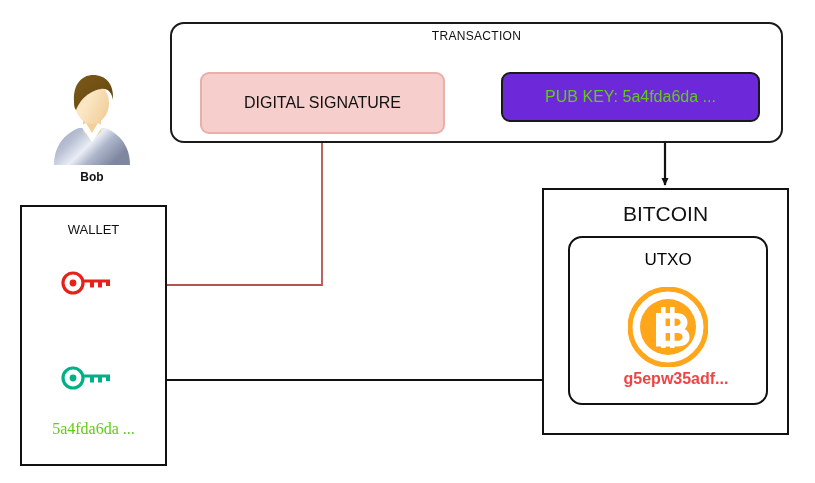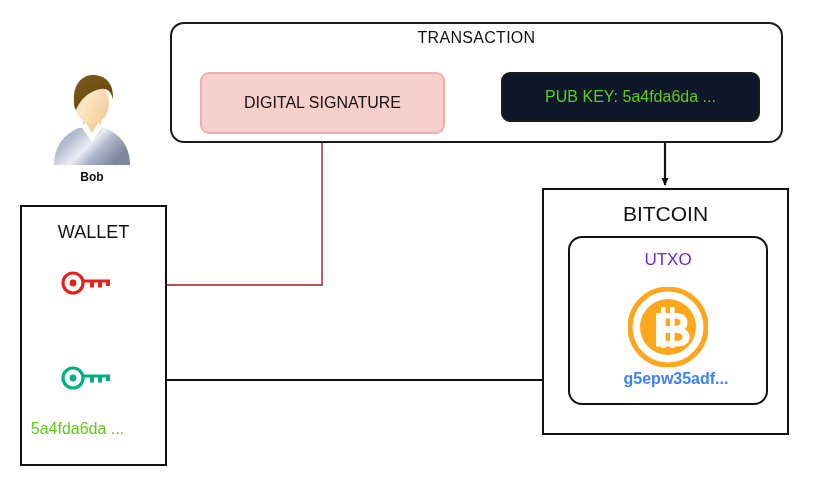--- a/index.html
+++ b/index.html
@@ -34,21 +34,21 @@
     border-radius: 14px;
     background: #ffffff;
     box-sizing: border-box;
   }
   .tx-title {
     position: absolute;
     left: 170px;
     top: 29px;
     width: 613px;
     text-align: center;
-    font-size: 16px;
+    font-size: 12px;
     color: #111111;
     letter-spacing: 0.3px;
   }
   .sig-box {
     position: absolute;
     left: 200px;
     top: 72px;
     width: 245px;
     height: 62px;
     background: #f6cfcc;
@@ -60,21 +60,21 @@
     justify-content: center;
     font-size: 16px;
     color: #111111;
   }
   .pub-box {
     position: absolute;
     left: 501px;
     top: 72px;
     width: 259px;
     height: 50px;
-    background: #0f172a;
+    background: #6d28d9;
     border: 2px solid #1a1a1a;
     border-radius: 9px;
     box-sizing: border-box;
     display: flex;
     align-items: center;
     justify-content: center;
     font-size: 16px;
     color: #61cc17;
   }
 
@@ -88,31 +88,32 @@
     border: 2px solid #111111;
     background: #ffffff;
     box-sizing: border-box;
   }
   .wallet-title {
     position: absolute;
     left: 20px;
     top: 222px;
     width: 147px;
     text-align: center;
-    font-size: 18px;
+    font-size: 13px;
     color: #111111;
   }
   .wallet-addr {
     position: absolute;
-    left: 4px;
+    left: 20px;
     top: 420px;
     width: 147px;
     text-align: center;
     font-size: 16px;
     color: #61cc17;
+    font-family: Liberation Serif, serif;
   }
 
   
   .btc-box {
     position: absolute;
     left: 542px;
     top: 188px;
     width: 247px;
     height: 247px;
     border: 2px solid #111111;
@@ -139,31 +140,31 @@
     background: #ffffff;
     box-sizing: border-box;
   }
   .utxo-title {
     position: absolute;
     left: 568px;
     top: 250px;
     width: 200px;
     text-align: center;
     font-size: 17px;
-    color: #6d28d9;
+    color: #000000;
   }
   .btc-addr {
     position: absolute;
     left: 568px;
     top: 370px;
     width: 216px;
     text-align: center;
     font-size: 16px;
     font-weight: bold;
-    color: #3b82f6;
+    color: #ef4444;
     box-sizing: border-box;
   }
 
   
   .avatar-wrap {
     position: absolute;
     left: 48px;
     top: 70px;
     width: 88px;
     height: 95px;

